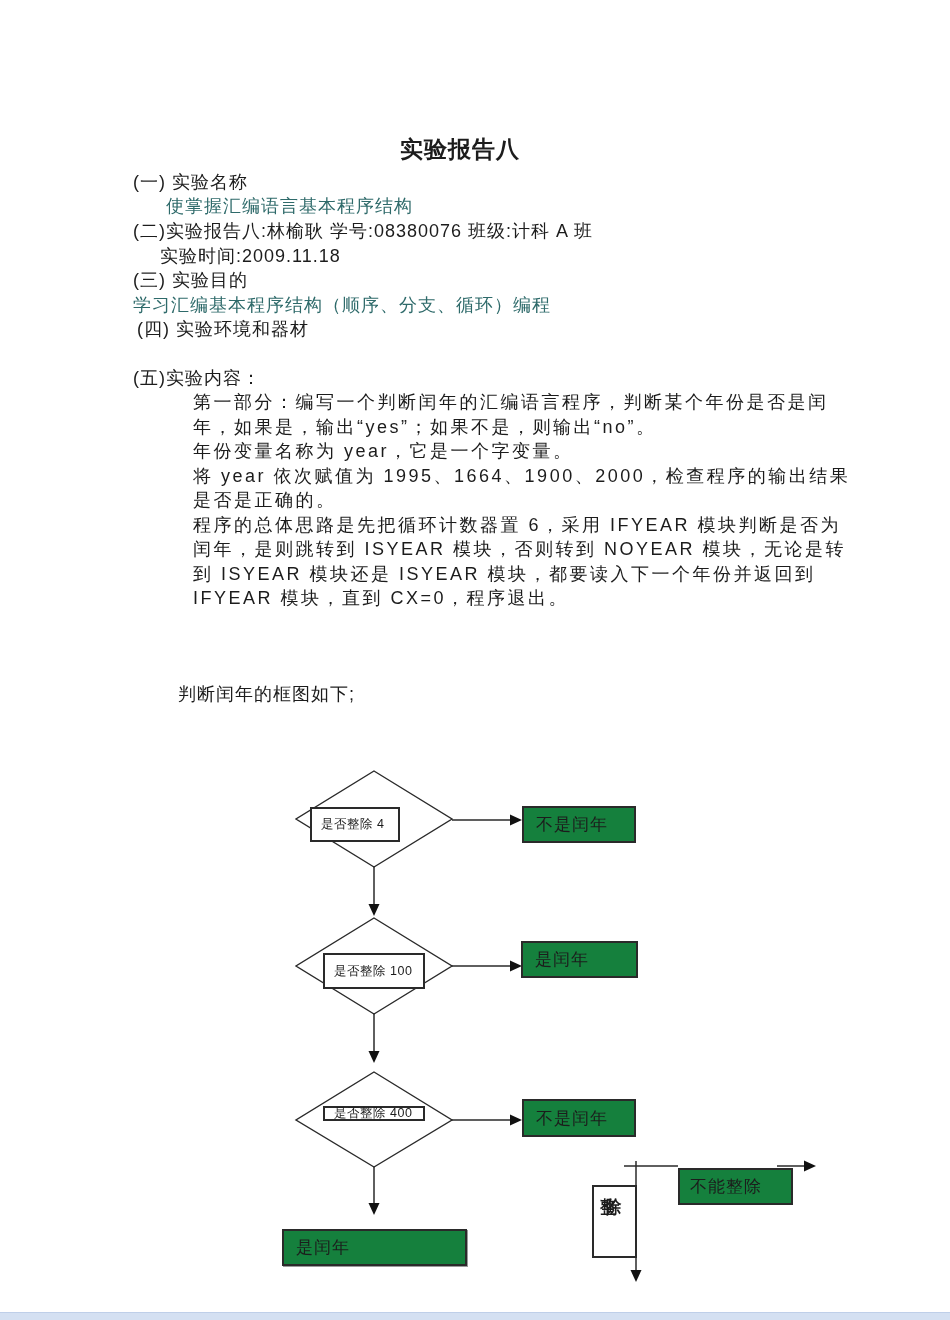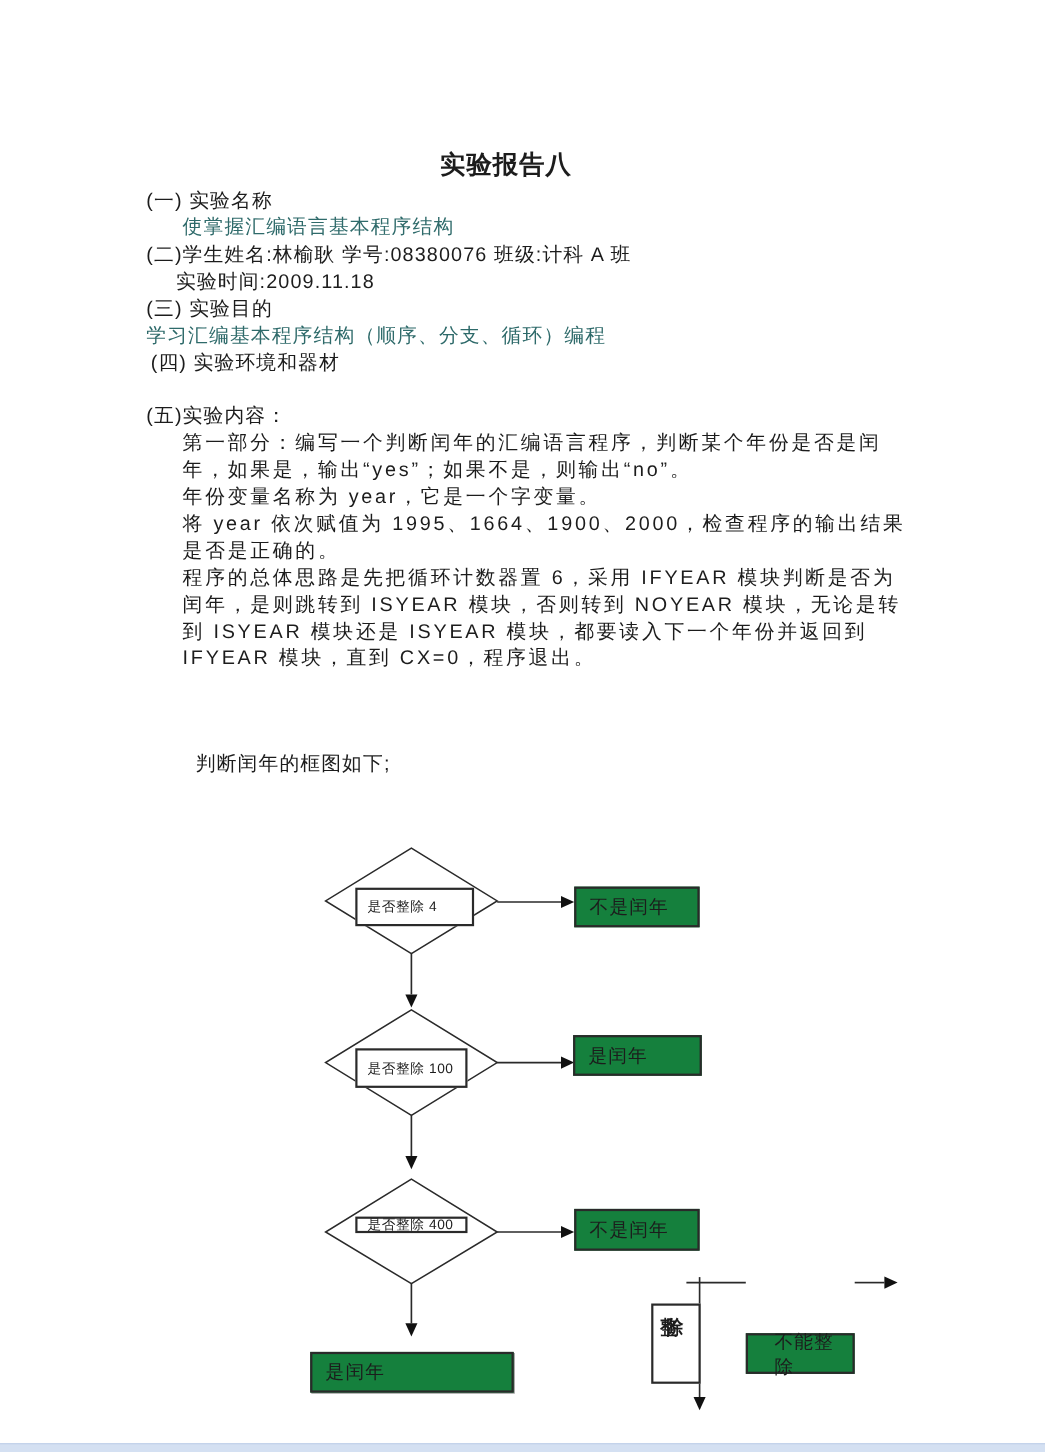--- a/index.html
+++ b/index.html
@@ -12,21 +12,21 @@
   .page { position: relative; width: 950px; height: 1320px; overflow: hidden; background: #ffffff; }
 
   .title {
     position: absolute; left: 0; top: 134px; width: 920px;
     text-align: center; font-size: 23px; font-weight: 700; letter-spacing: 1px;
   }
   .line {
     position: absolute; font-size: 18px; line-height: 1.15;
     white-space: nowrap; letter-spacing: 1px;
   }
-  .para { letter-spacing: 2.5px; }
+  .para { letter-spacing: 2.5px; margin-left: 27px; }
   .teal { color: var(--teal, #2e6a6a); }
 
   svg.flow { position: absolute; left: 0; top: 0; width: 950px; height: 1320px; pointer-events: none; }
   svg.flow polygon.shape { fill: none; stroke: #2a2a2a; stroke-width: 1.4; }
   svg.flow line { stroke: #2a2a2a; stroke-width: 1.5; }
   svg.flow polygon.head { fill: #111; stroke: none; }
 
   .cond {
     position: absolute; border: 2px solid #2a2a2a; background: #fff;
     font-size: 12.5px; letter-spacing: 0.5px;
@@ -56,21 +56,21 @@
 </style>
 </head>
 <body>
 
 <div class="page">
 
   <div class="title">实验报告八</div>
 
   <div class="line" style="left:133px; top:172px">(一) 实验名称</div>
   <div class="line teal" style="left:166px; top:196px">使掌握汇编语言基本程序结构</div>
-  <div class="line" style="left:133px; top:221px">(二)学生姓名:林榆耿  学号:08380076   班级:计科 A 班</div>
+  <div class="line" style="left:133px; top:221px">(二)实验报告八:林榆耿  学号:08380076   班级:计科 A 班</div>
   <div class="line" style="left:160px; top:246px">实验时间:2009.11.18</div>
   <div class="line" style="left:133px; top:270px">(三) 实验目的</div>
   <div class="line teal" style="left:133px; top:295px">学习汇编基本程序结构（顺序、分支、循环）编程</div>
   <div class="line" style="left:137px; top:319px">(四) 实验环境和器材</div>
   <div class="line" style="left:133px; top:368px">(五)实验内容：</div>
   <div class="line para" style="left:166px; top:392px">第一部分：编写一个判断闰年的汇编语言程序，判断某个年份是否是闰</div>
   <div class="line para" style="left:166px; top:417px">年，如果是，输出“yes”；如果不是，则输出“no”。</div>
   <div class="line para" style="left:166px; top:441px">年份变量名称为 year，它是一个字变量。</div>
   <div class="line para" style="left:166px; top:466px">将 year 依次赋值为 1995、1664、1900、2000，检查程序的输出结果</div>
   <div class="line para" style="left:166px; top:490px">是否是正确的。</div>
@@ -117,29 +117,29 @@
       <line x1="636" y1="1161" x2="636" y2="1270"></line>
       <polygon class="head" points="630.5,1270 641.5,1270 636,1282"></polygon>
     </g>
     <line x1="624" y1="1166" x2="678" y2="1166"></line>
     <g>
       <line x1="777" y1="1166" x2="804" y2="1166"></line>
       <polygon class="head" points="804,1160.5 816,1166 804,1171.5"></polygon>
     </g>
   </svg>
 
-  <div class="cond" style="left:323px; top:807px; width:108px; height:35px">是否整除 4</div>
+  <div class="cond" style="left:310px; top:807px; width:90px; height:35px">是否整除 4</div>
   <div class="cond" style="left:323px; top:953px; width:102px; height:36px">是否整除 100</div>
   <div class="cond" style="left:323px; top:1106px; width:102px; height:15px">是否整除 400</div>
 
   <div class="obox" style="left:522px; top:806px; width:114px; height:37px">不是闰年</div>
   <div class="obox" style="left:521px; top:941px; width:117px; height:37px">是闰年</div>
   <div class="obox" style="left:522px; top:1099px; width:114px; height:38px">不是闰年</div>
   <div class="obox shadowed" style="left:282px; top:1229px; width:185px; height:37px">是闰年</div>
-  <div class="obox" style="left:678px; top:1212px; width:99px; height:37px; padding-left:24px">不能整除</div>
+  <div class="obox" style="left:678px; top:1168px; width:115px; height:37px; padding-left:10px">不能整除</div>
 
   <div class="overlap-box">
     <span class="squish">整除</span>
   </div>
 
   <div class="footer-bar"></div>
 
 </div>
 
 </body></html>

